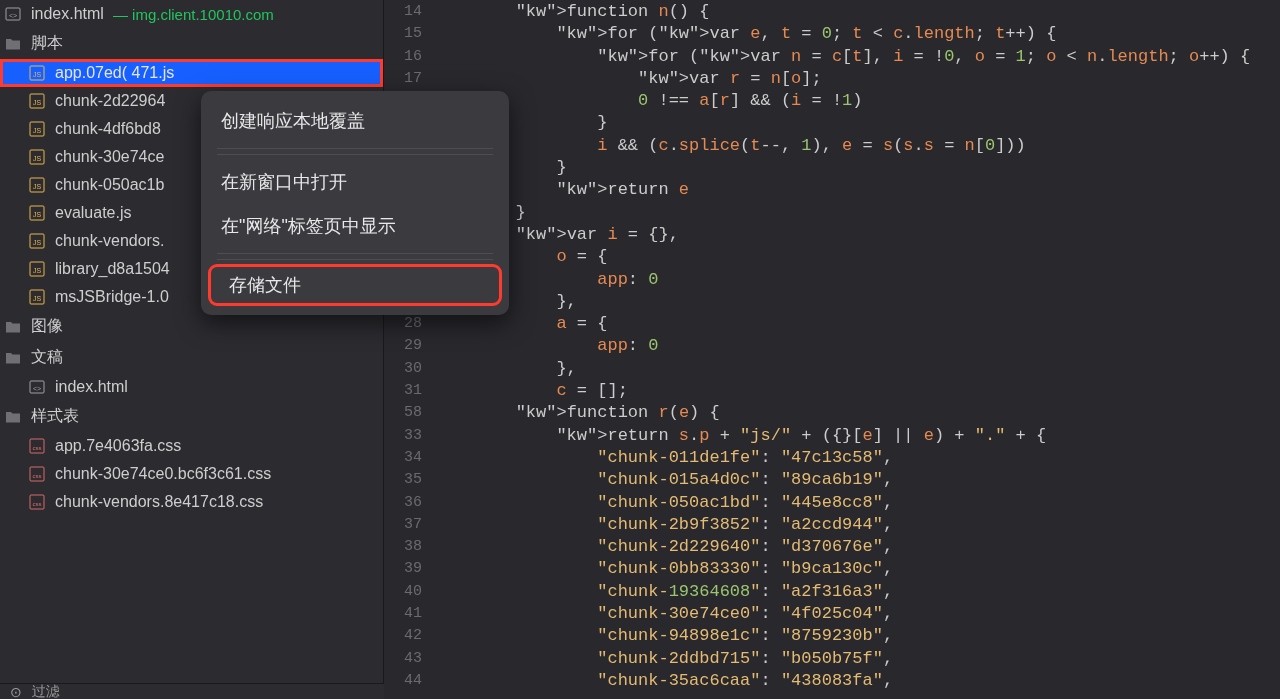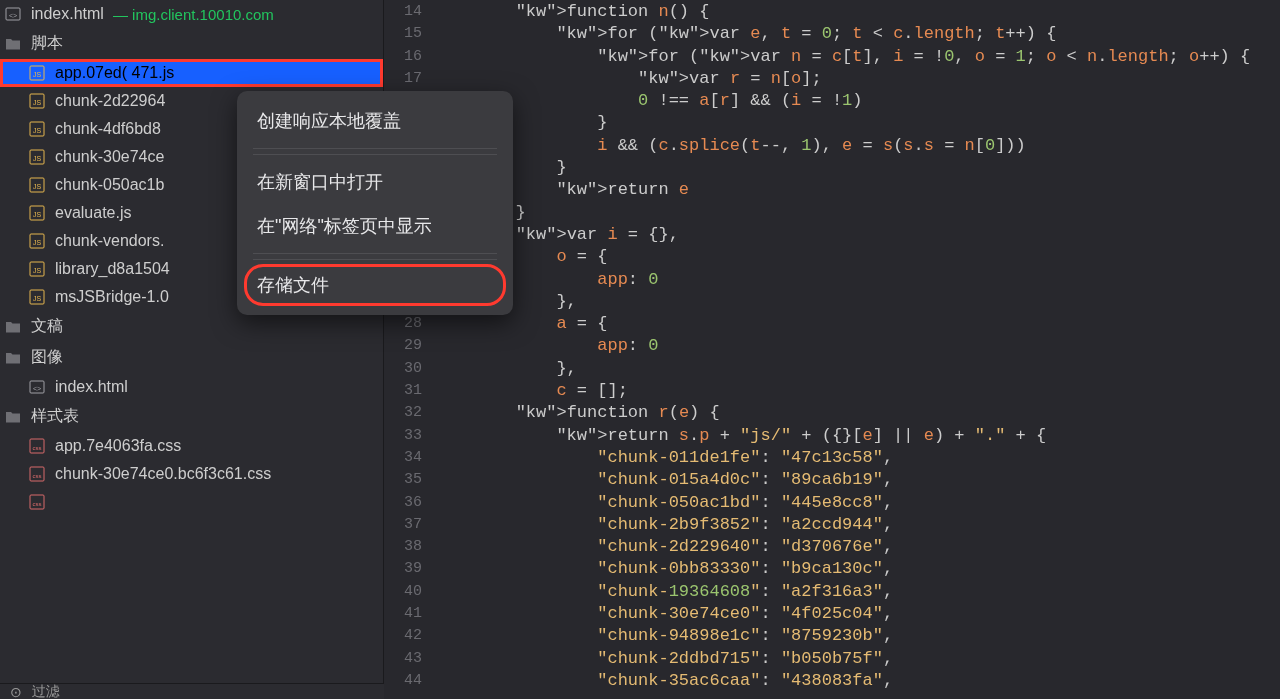--- a/index.html
+++ b/index.html
@@ -24,21 +24,21 @@
     .tree-item {
       display: flex;
       align-items: center;
       padding: 5px 4px;
       gap: 9px;
       cursor: pointer;
       white-space: nowrap;
     }
     .tree-item.selected {
       background: #1760ff;
-      color: #000000;
+      color: #e5e5e5;
     }
     .tree-item.highlighted {
       outline: 3px solid #ff3a2f;
       outline-offset: -3px;
     }
     .indent-0 { padding-left: 4px; }
     .indent-1 { padding-left: 28px; }
     .icon {
       display: inline-flex;
       align-items: center;
@@ -51,40 +51,39 @@
       font-size: 16px;
     }
     .subdomain {
       color: #22c55e;
       font-size: 15px;
     }
     .context-menu {
       position: absolute;
       left: 201px;
       top: 91px;
-      width: 276px;
+      width: 308px;
       background: #3b3b3f;
       border-radius: 10px;
       box-shadow: 0 8px 24px rgba(0,0,0,0.55);
       padding: 8px 0;
       z-index: 100;
-      margin-left: 36px;
     }
     .context-item {
       padding: 10px 20px;
       font-size: 18px;
       color: #e8e8ea;
       cursor: pointer;
     }
     .context-item.highlighted {
       outline: 3px solid #ff3a2f;
       outline-offset: -2px;
-      border-radius: 18px;
+      border-radius: 8px;
       margin: 2px 8px;
-      padding: 8px 12px;
+      padding: 8px 20px;
     }
     .context-separator {
       height: 1px;
       background: #4e4e52;
       margin: 5px 16px;
     }
     .editor {
       flex: 1;
       display: flex;
       background: #28282d;
@@ -234,30 +233,30 @@
       </span>
     <span class="file-label">msJSBridge-1.0</span>
   </div>
 
   <div class="tree-item indent-0">
     <span class="icon">
         <svg width="16" height="14" viewBox="0 0 16 14">
           <path d="M1 2 h5 l1.5 1.5 H15 v9 H1 z" fill="#6f6f74"></path>
         </svg>
       </span>
-    <span class="file-label">文稿</span>
+    <span class="file-label">图像</span>
   </div>
 
   <div class="tree-item indent-0">
     <span class="icon">
         <svg width="16" height="14" viewBox="0 0 16 14">
           <path d="M1 2 h5 l1.5 1.5 H15 v9 H1 z" fill="#6f6f74"></path>
         </svg>
       </span>
-    <span class="file-label">图像</span>
+    <span class="file-label">文稿</span>
   </div>
   <div class="tree-item indent-1">
     <span class="icon">
         <svg width="16" height="16" viewBox="0 0 16 16">
           <rect x="1" y="2" width="14" height="12" rx="1" fill="none" stroke="#a0a0a5" stroke-width="1"></rect>
           <text x="8" y="12" font-size="7" fill="#a0a0a5" text-anchor="middle">&lt;&gt;</text>
         </svg>
       </span>
     <span class="file-label">index.html</span>
   </div>
@@ -288,20 +287,21 @@
       </span>
     <span class="file-label">chunk-30e74ce0.bc6f3c61.css</span>
   </div>
   <div class="tree-item indent-1">
     <span class="icon">
         <svg width="16" height="16" viewBox="0 0 16 16">
           <rect x="1" y="1" width="14" height="14" rx="1" fill="none" stroke="#d96b6b" stroke-width="1"></rect>
           <text x="8" y="12" font-size="6" fill="#d96b6b" text-anchor="middle">css</text>
         </svg>
       </span>
+    <span class="file-label">chunk-vendors.8e417c18.css</span>
   </div>
 
 </div>
 
 <div class="filter-bar">
   <span>⊙</span>
   <span>过滤</span>
 </div>
 
 <div class="context-menu">
@@ -328,21 +328,21 @@
       <div>22</div>
       <div>23</div>
       <div>24</div>
       <div>25</div>
       <div>26</div>
       <div>27</div>
       <div>28</div>
       <div>29</div>
       <div>30</div>
       <div>31</div>
-      <div>32</div>
+      <div>58</div>
       <div>33</div>
       <div>34</div>
       <div>35</div>
       <div>36</div>
       <div>37</div>
       <div>38</div>
       <div>39</div>
       <div>40</div>
       <div>41</div>
       <div>42</div>

